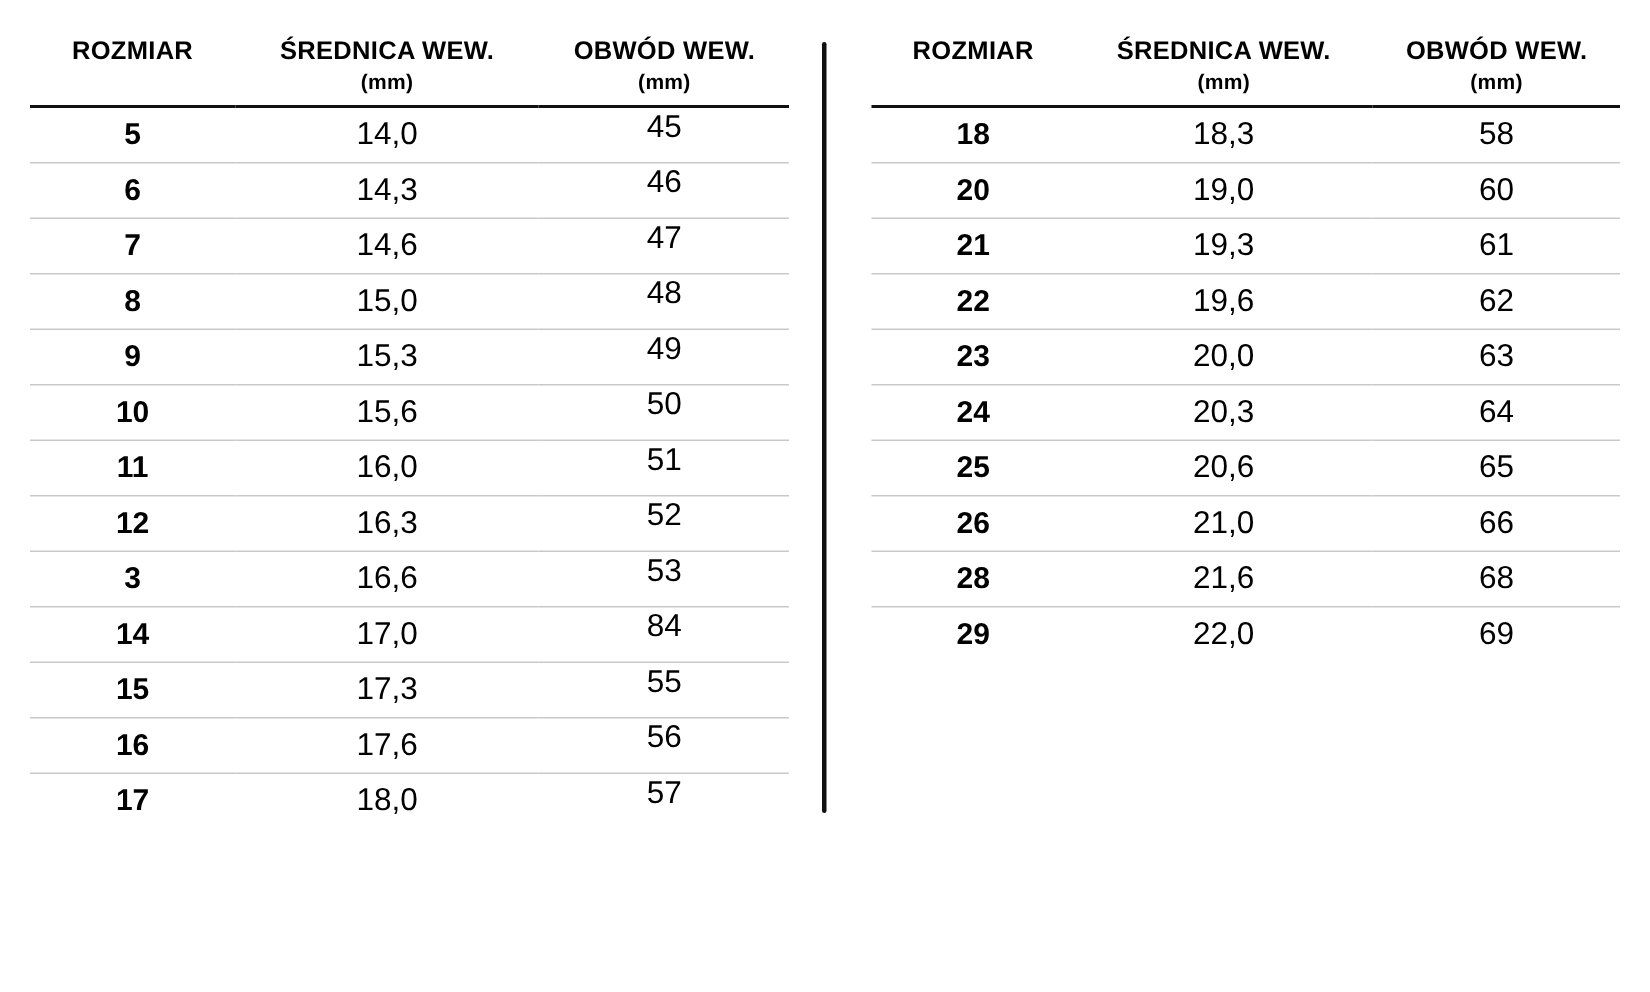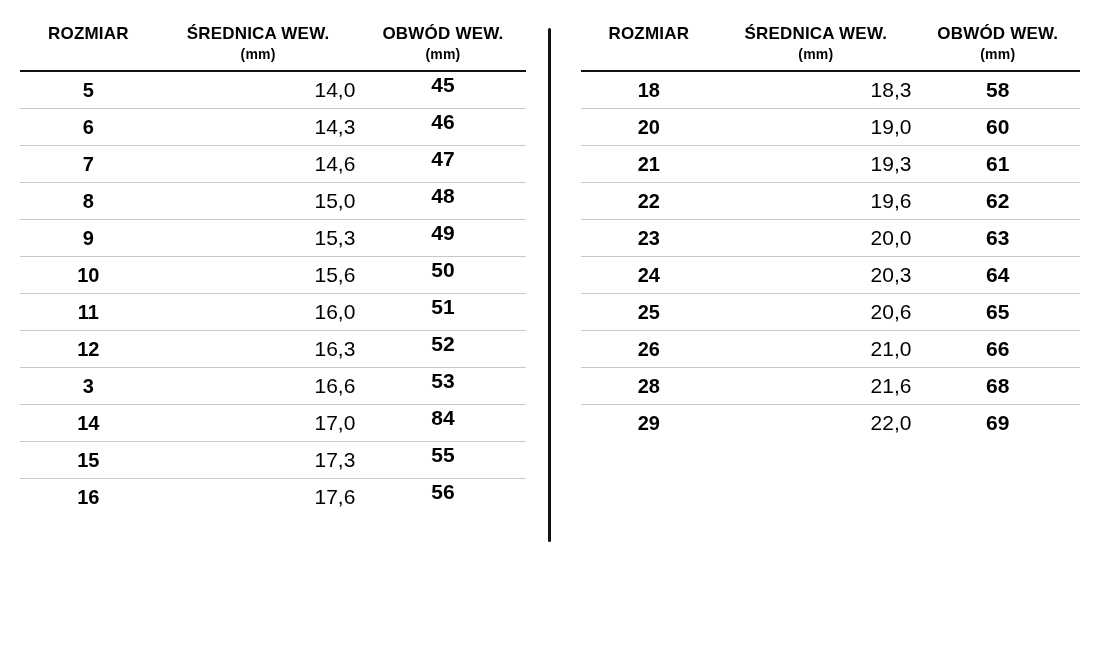--- a/index.html
+++ b/index.html
@@ -70,24 +70,23 @@
   }
   tbody tr:last-child td {
     border-bottom: none;
   }
   td.size {
     font-weight: bold;
     font-size: 20px;
   }
   td.diam {
     font-weight: normal;
-    text-align: right;
   }
   td.circ {
-    font-weight: bold;
+    font-weight: normal;
   }
   
   .panel.left td.circ {
     vertical-align: top;
     padding-top: 1px;
     font-size: 21px;
   }
   col.c-size { width: 27%; }
   col.c-diam { width: 40%; }
   col.c-circ { width: 33%; }
@@ -173,20 +172,25 @@
         <tr>
           <td class="size">15</td>
           <td class="diam">17,3</td>
           <td class="circ">55</td>
         </tr>
         <tr>
           <td class="size">16</td>
           <td class="diam">17,6</td>
           <td class="circ">56</td>
         </tr>
+        <tr>
+          <td class="size">17</td>
+          <td class="diam">18,0</td>
+          <td class="circ">57</td>
+        </tr>
       </tbody>
     </table>
   </div>
 
   <div class="divider"></div>
 
   <div class="panel right">
     <table>
       <colgroup>
         <col class="c-size">

